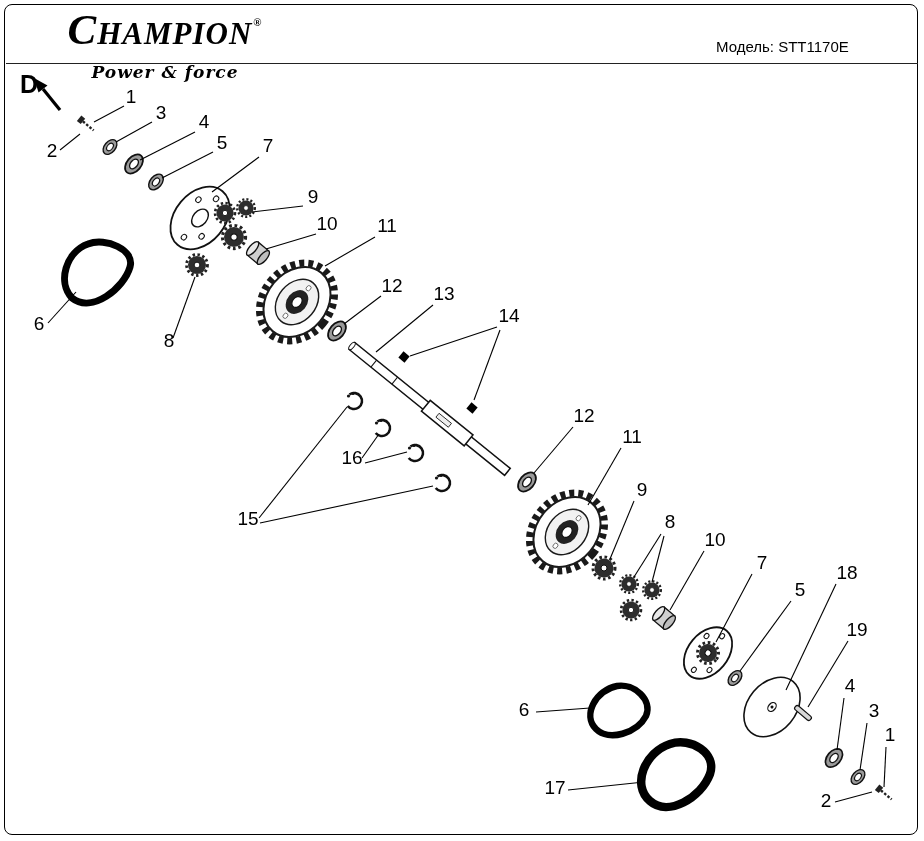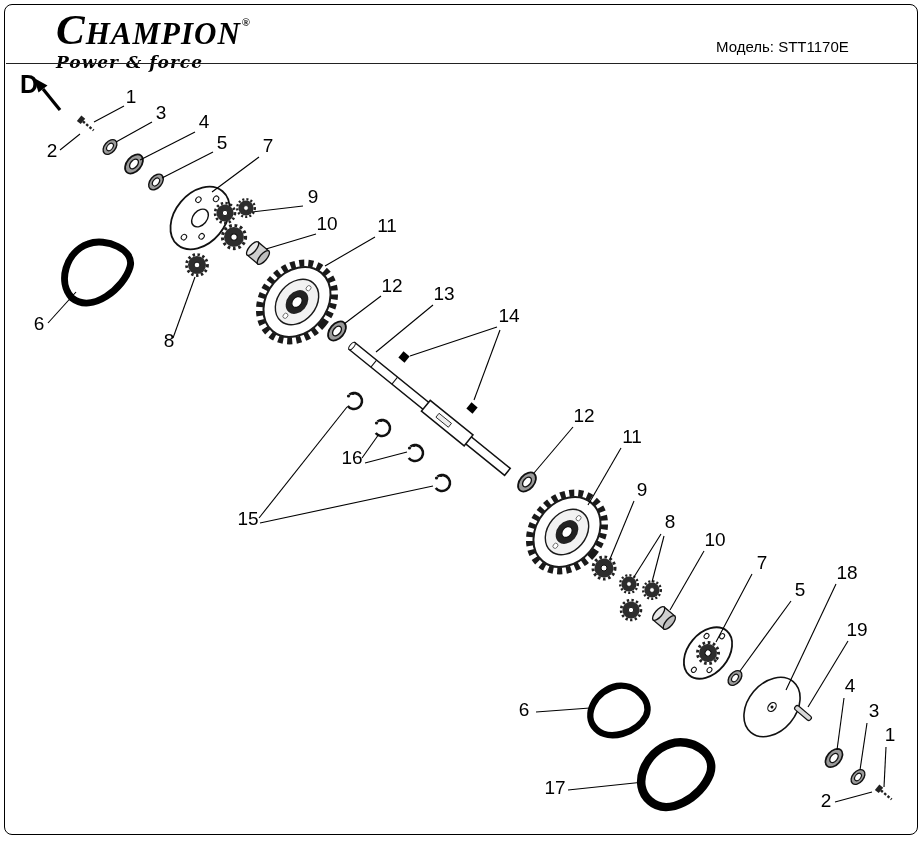--- a/index.html
+++ b/index.html
@@ -1,27 +1,27 @@
 <!DOCTYPE html>
 <html><head>
 <meta charset="utf-8">
 <style>
   html,body{margin:0;padding:0;background:#fff}
   .page{position:relative;width:924px;height:841px;background:#fff;color:#000;
         font-family:"Liberation Sans",sans-serif;overflow:hidden}
   .frame{position:absolute;left:4px;top:4px;width:914px;height:831px;
          border:1.6px solid #000;border-radius:8px;box-sizing:border-box}
   .header-line{position:absolute;left:6px;top:63px;width:912px;border-top:1.3px solid #222}
-  .logo{position:absolute;left:56px;top:8px;width:218px;line-height:1}
+  .logo{position:absolute;left:56px;top:8px;width:218px;text-align:center;line-height:1}
   .logo-main{font-family:"Liberation Serif",serif;font-style:italic;font-weight:700;
              font-size:31px;letter-spacing:1px;white-space:nowrap}
   .logo-initial{font-size:43px}
   .logo-reg{font-size:11px;vertical-align:18px;margin-left:1px}
   .logo-tagline{font-family:"DejaVu Serif",serif;font-style:italic;font-weight:700;
-                font-size:17px;margin-top:3px;letter-spacing:1px}
+                font-size:17px;margin-top:13px;letter-spacing:1px}
   .doc-title{position:absolute;left:306px;top:37px;font-size:16px}
   .doc-model{position:absolute;left:716px;top:38px;font-size:15px}
   svg.diagram{position:absolute;left:0;top:0}
   .callout{font:19px "Liberation Sans",sans-serif;fill:#000;text-anchor:middle}
   .leader{stroke:#000;stroke-width:1.1}
   .dlabel{font:bold 25px "Liberation Sans",sans-serif;fill:#000}
 </style>
 </head>
 <body>
 

